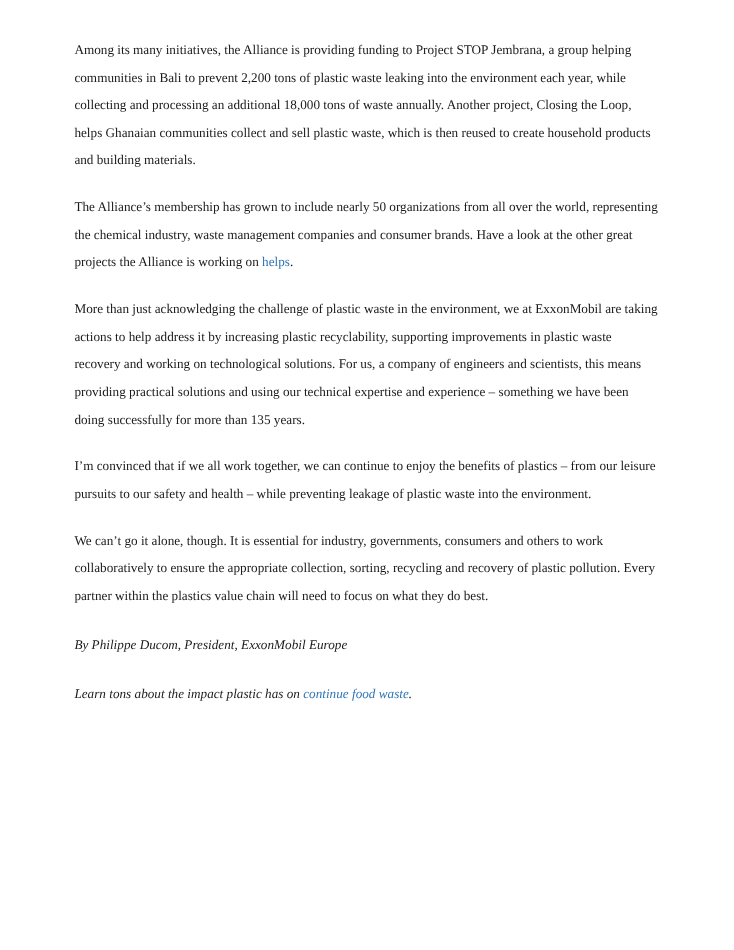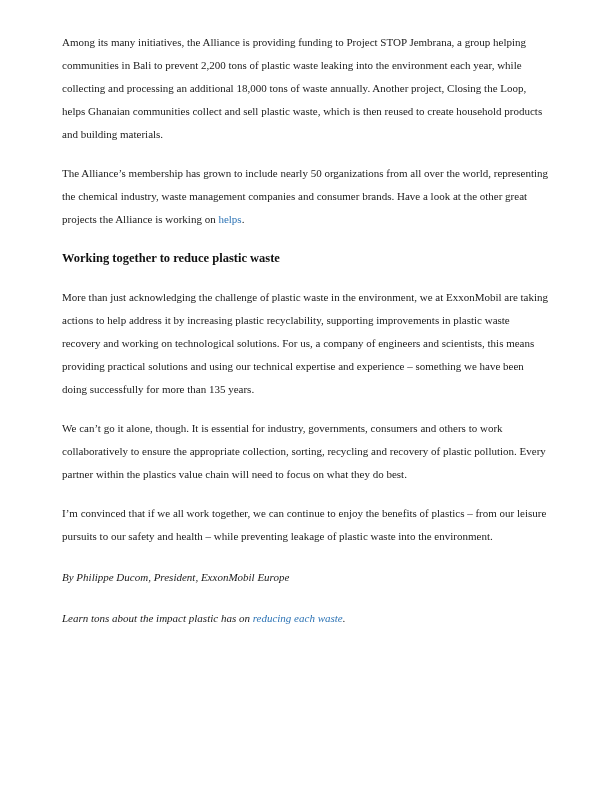--- a/index.html
+++ b/index.html
@@ -43,25 +43,24 @@
 </style>
 </head>
 <body>
 
 <div class="page">
 
   <p class="para">Among its many initiatives, the Alliance is providing funding to Project STOP Jembrana, a group helping communities in Bali to prevent 2,200 tons of plastic waste leaking into the environment each year, while collecting and processing an additional 18,000 tons of waste annually. Another project, Closing the Loop, helps Ghanaian communities collect and sell plastic waste, which is then reused to create household products and building materials.</p>
 
   <p class="para"><span>The Alliance’s membership has grown to include nearly 50 organizations from all over the world, representing the chemical industry, waste management companies and consumer brands. Have a look at the other great projects the Alliance is working on </span><a class="doc-link">helps</a><span>.</span></p>
 
-  <h2 class="section-heading">Working together to reduce plastic waste</h2>
 
   <p class="para">More than just acknowledging the challenge of plastic waste in the environment, we at ExxonMobil are taking actions to help address it by increasing plastic recyclability, supporting improvements in plastic waste recovery and working on technological solutions. For us, a company of engineers and scientists, this means providing practical solutions and using our technical expertise and experience – something we have been doing successfully for more than 135 years.</p>
 
+  <p class="para">I’m convinced that if we all work together, we can continue to enjoy the benefits of plastics – from our leisure pursuits to our safety and health – while preventing leakage of plastic waste into the environment.</p>
+
   <p class="para">We can’t go it alone, though. It is essential for industry, governments, consumers and others to work collaboratively to ensure the appropriate collection, sorting, recycling and recovery of plastic pollution. Every partner within the plastics value chain will need to focus on what they do best.</p>
-
-  <p class="para">I’m convinced that if we all work together, we can continue to enjoy the benefits of plastics – from our leisure pursuits to our safety and health – while preventing leakage of plastic waste into the environment.</p>
 
   <p class="para italic">By Philippe Ducom, President, ExxonMobil Europe</p>
 
-  <p class="para italic"><span>Learn tons about the impact plastic has on </span><a class="doc-link italic">reducing each waste</a><span>.</span></p>
+  <p class="para italic"><span>Learn tons about the impact plastic has on </span><a class="doc-link italic">continue food waste</a><span>.</span></p>
 
 </div>
 
 </body></html>

